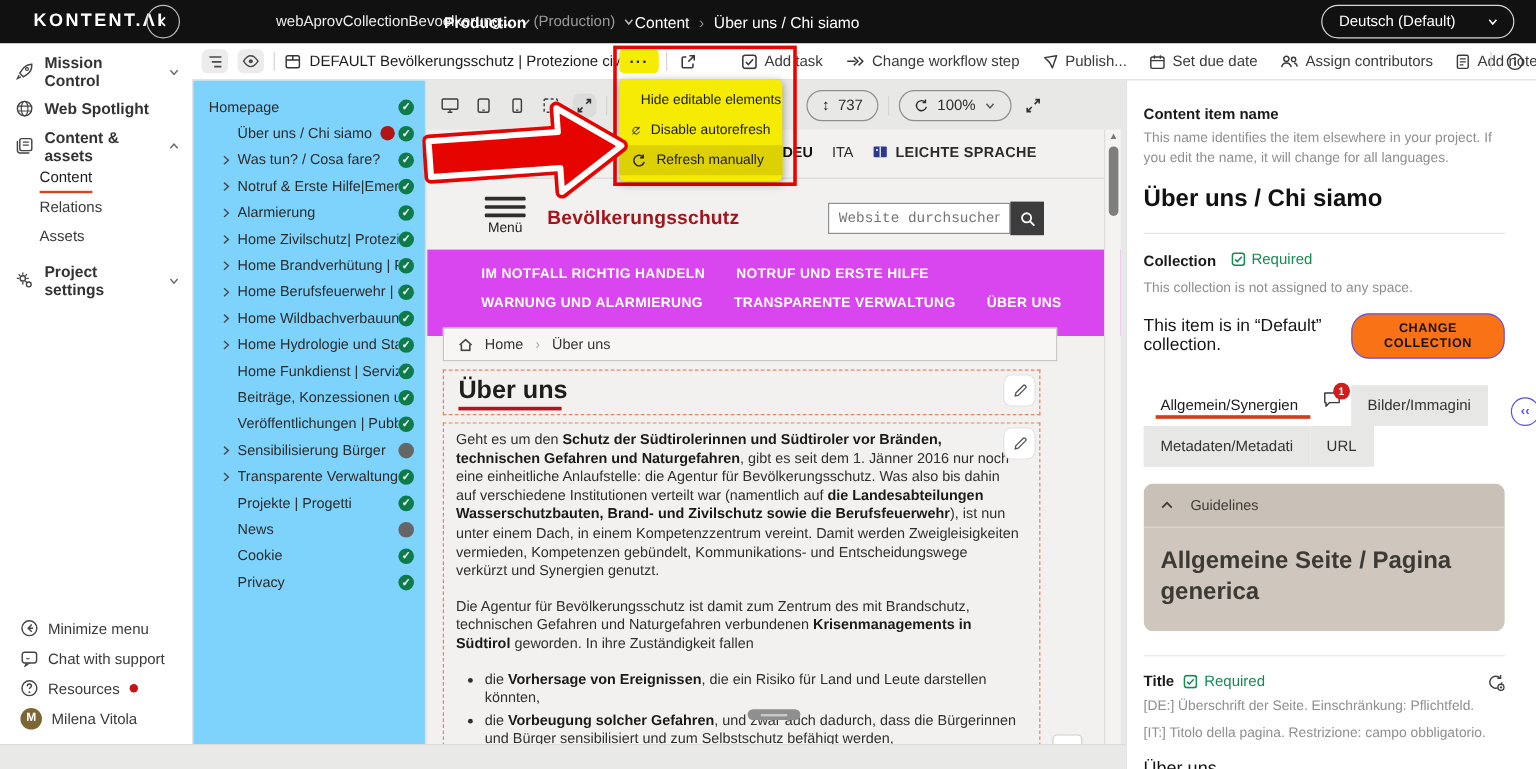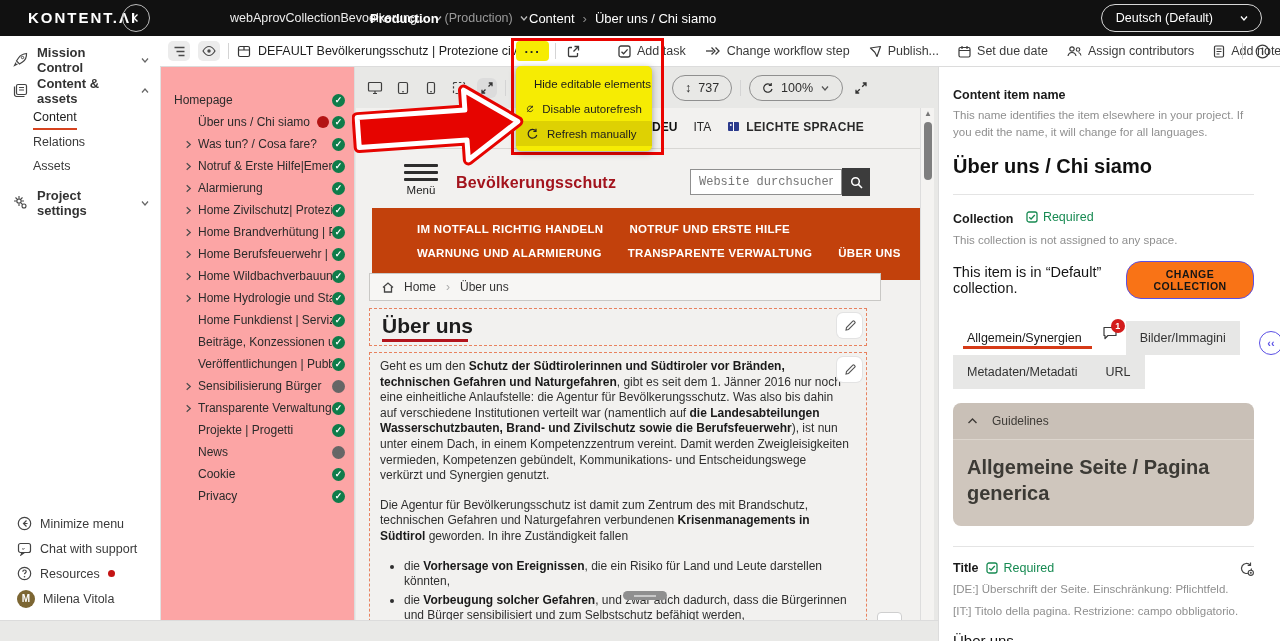--- a/index.html
+++ b/index.html
@@ -41,22 +41,22 @@
   .s-item .lbl{flex:1}
   .s-sub{display:block;padding-left:33px;height:24px;line-height:24px;font-size:12.5px;color:#3a3a3a;cursor:pointer}
   .s-sub.active{color:#1c1c1c;width:max-content;border-bottom:2px solid #d6431f;height:22px;line-height:22px;margin-left:33px;padding-left:0}
   .side-footer{position:absolute;left:4px;bottom:10px;right:0;display:flex;flex-direction:column;gap:2px}
   .f-item{display:flex;align-items:center;gap:8px;height:23px;padding-left:13px;font-size:12.5px;color:#3a3a3a;cursor:pointer}
   .reddot{width:7px;height:7px;border-radius:50%;background:#c41414}
   .avatar{width:18px;height:18px;border-radius:50%;background:#7c6633;color:#fff;font-size:10px;font-weight:700;
           display:flex;align-items:center;justify-content:center}
 
   
-  .tree{position:absolute;left:160px;top:66px;width:195px;height:554px;background:#fca5a5;border-right:1px solid #dcdcdc;
-        padding-top:23px;box-sizing:border-box;z-index:3}
+  .tree{position:absolute;left:160px;top:66px;width:195px;height:554px;background:#7dd3fc;border-right:1px solid #dcdcdc;
+        padding-top:12px;box-sizing:border-box;z-index:3}
   .trow{display:flex;align-items:center;height:22px;padding-right:9px;cursor:pointer}
   .trow.lvl0{padding-left:14px}
   .trow.lvl1{padding-left:24px}
   .chev{width:9px;height:9px;margin-right:5px;flex:none}
   .tlabel{font-size:12px;color:#2b2b2b;flex:1;white-space:nowrap;overflow:hidden}
   .dotred{width:12px;height:12px;border-radius:50%;background:#b31414;margin-right:3px;flex:none}
   .badge{width:13px;height:13px;border-radius:50%;background:#0e7c4a;color:#fff;font-size:9px;line-height:13px;
          text-align:center;flex:none;font-weight:700}
   .badge.gray{background:#666;color:#666}
 
@@ -80,21 +80,21 @@
   .cresttxt{font-size:8px;font-weight:700;color:#b2131c;letter-spacing:1px;margin-top:22px}
   .burger{position:absolute;left:45px;top:56px;width:40px;text-align:center;cursor:pointer}
   .burger .bars{display:flex;flex-direction:column;gap:4px;width:34px;margin:0 auto}
   .burger .bars i{height:3px;background:#2d2d2d;border-radius:1px}
   .burger .mlabel{font-size:11.5px;color:#222;margin-top:3px}
   .site-brand{position:absolute;left:100px;top:66px;font-size:16px;font-weight:700;color:#a3141d;letter-spacing:.2px}
   .sitesearch{position:absolute;right:64px;top:60px;display:flex;align-items:center}
   .sitesearch input{width:152px;height:26px;border:1px solid #8f8f8f;background:#fff;font-size:12px;color:#555;
                     padding:0 8px;box-sizing:border-box;font-family:Liberation Mono, monospace}
   .sitesearch .sbtn{width:28px;height:28px;background:#3c3c3c;border:none;display:flex;align-items:center;justify-content:center;cursor:pointer}
-  .rednav{position:absolute;left:16px;top:100px;width:100%;height:72px;background:#c2410c;color:#fff;
+  .rednav{position:absolute;left:0;top:100px;width:100%;height:72px;background:#d946ef;color:#fff;
           padding:9px 0 0 45px;box-sizing:border-box}
   .rednav .row{display:flex;gap:26px;height:24px;align-items:center}
   .rednav a{color:#fff;font-size:11.5px;font-weight:700;letter-spacing:.3px;text-decoration:none;cursor:pointer;white-space:nowrap}
   .crumbbox{position:absolute;left:13px;top:165px;width:498px;height:26px;border:1px solid #c9c8c5;background:#f7f6f4;
             display:flex;align-items:center;gap:10px;padding-left:12px;font-size:12px;color:#333}
   .crumbbox .csep{color:#aaa}
   .edit-block{position:absolute;left:13px;border:1.5px dashed #e8825f;background:transparent;box-sizing:border-box;width:498px}
   .hblock{top:200px;height:38px;padding:5px 12px}
   .pblock{top:244px;height:310px;padding:6px 14px 0 10px}
   .site-h1{font-size:21px;font-weight:700;color:#1d1d1d;display:inline-block}
@@ -282,20 +282,28 @@
         <circle cx="9.5" cy="5.5" r="1.2" fill="none" stroke="#444" stroke-width="1"></circle>
         <path d="M3 10.5 1.5 13.5 4.5 12" fill="none" stroke="#444" stroke-width="1.1"></path>
       </svg>
     <span class="lbl">Mission Control</span>
     <svg class="chev-dn" viewBox="0 0 10 10">
         <polyline points="2,3.5 5,7 8,3.5" fill="none" stroke="#666" stroke-width="1.2"></polyline>
       </svg>
   </div>
   <div class="s-item">
     <svg width="15" height="15" viewBox="0 0 15 15">
+        <circle cx="7.5" cy="7.5" r="6" fill="none" stroke="#444" stroke-width="1.2"></circle>
+        <path d="M2 5.5h11M2 9.5h11" stroke="#444" stroke-width="1"></path>
+        <ellipse cx="7.5" cy="7.5" rx="2.8" ry="6" fill="none" stroke="#444" stroke-width="1"></ellipse>
+      </svg>
+    <span class="lbl">Web Spotlight</span>
+  </div>
+  <div class="s-item">
+    <svg width="15" height="15" viewBox="0 0 15 15">
         <rect x="3.5" y="1.5" width="10" height="10" rx="1.5" fill="none" stroke="#444" stroke-width="1.2"></rect>
         <path d="M11.5 13.5h-8a2 2 0 0 1-2-2v-8" fill="none" stroke="#444" stroke-width="1.2"></path>
         <path d="M6 4.5h5M6 7h5" stroke="#444" stroke-width="1"></path>
       </svg>
     <span class="lbl">Content &amp; assets</span>
     <svg class="chev-dn" viewBox="0 0 10 10">
         <polyline points="2,6.5 5,3 8,6.5" fill="none" stroke="#666" stroke-width="1.2"></polyline>
       </svg>
   </div>
   <span class="s-sub active">Content</span>

